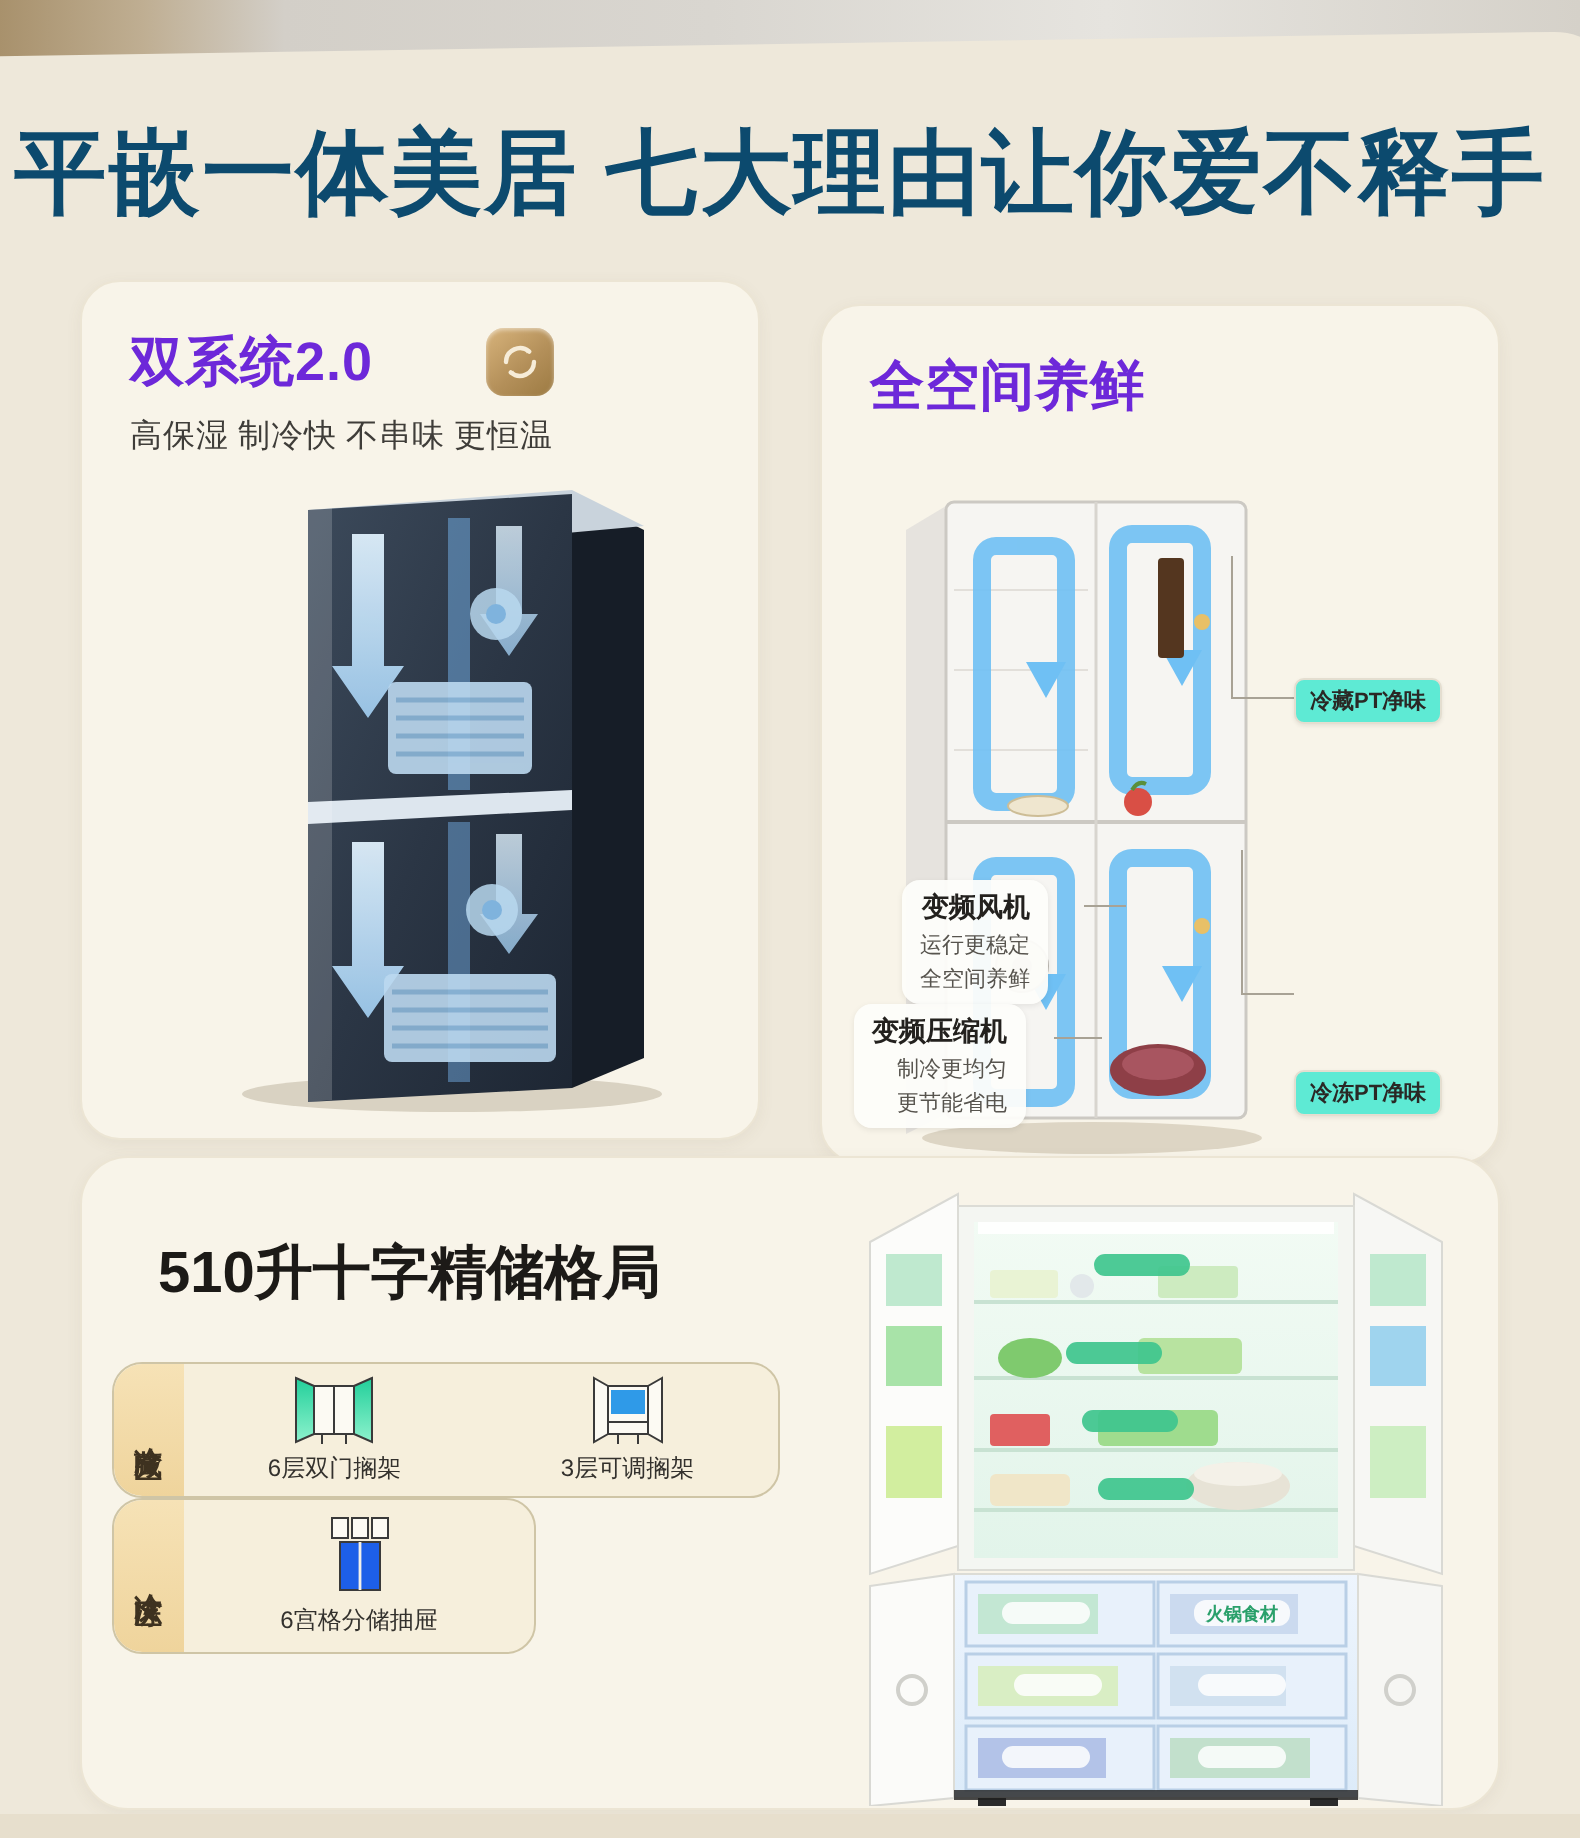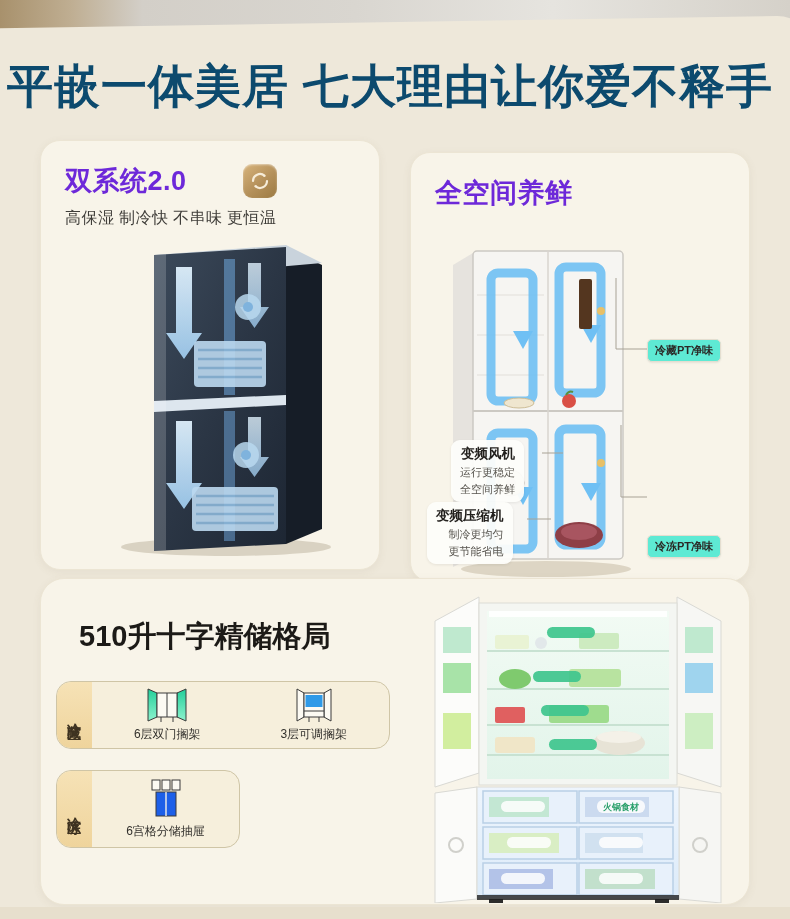--- a/index.html
+++ b/index.html
@@ -46,21 +46,21 @@
   .callout-title { font-size:13.5px; font-weight:900; color:#23211e; }
   .callout-line { font-size:11px; color:#57544e; margin-top:2px; white-space:nowrap; }
 
   .connector-svg { position:absolute; inset:0; pointer-events:none; }
 
   .storage-title { position:absolute; left:38px; top:38px; font-size:29px; font-weight:900; color:#1c1a17; }
 
   .zone-row { position:absolute; display:flex; background:#f6efdc; border:1px solid #cfc5a6;
     border-radius:15px; overflow:hidden; }
   .zone-row.cold { left:15px; top:102px; width:334px; height:68px; }
-  .zone-row.freeze { left:15px; top:191px; width:184px; height:78px; }
+  .zone-row.freeze { left:15px; top:170px; width:212px; height:78px; }
   .zone-tab { width:35px; background:linear-gradient(180deg,#f6e2b6,#efd49c); display:flex; align-items:center;
     justify-content:center; writing-mode:vertical-rl; text-orientation:upright; font-size:14px; font-weight:800;
     color:#3e3220; letter-spacing:2px; border-radius:14px 0 0 14px; }
   .zone-items { flex:1; display:flex; justify-content:space-around; align-items:center; padding:4px 2px; }
   .zone-item { display:flex; flex-direction:column; align-items:center; gap:1px; }
   .zone-item-label { font-size:12px; color:#33312d; }
 
   .photo-wrap { position:absolute; left:388px; top:8px; width:298px; height:316px; }
 </style>
 </head>

